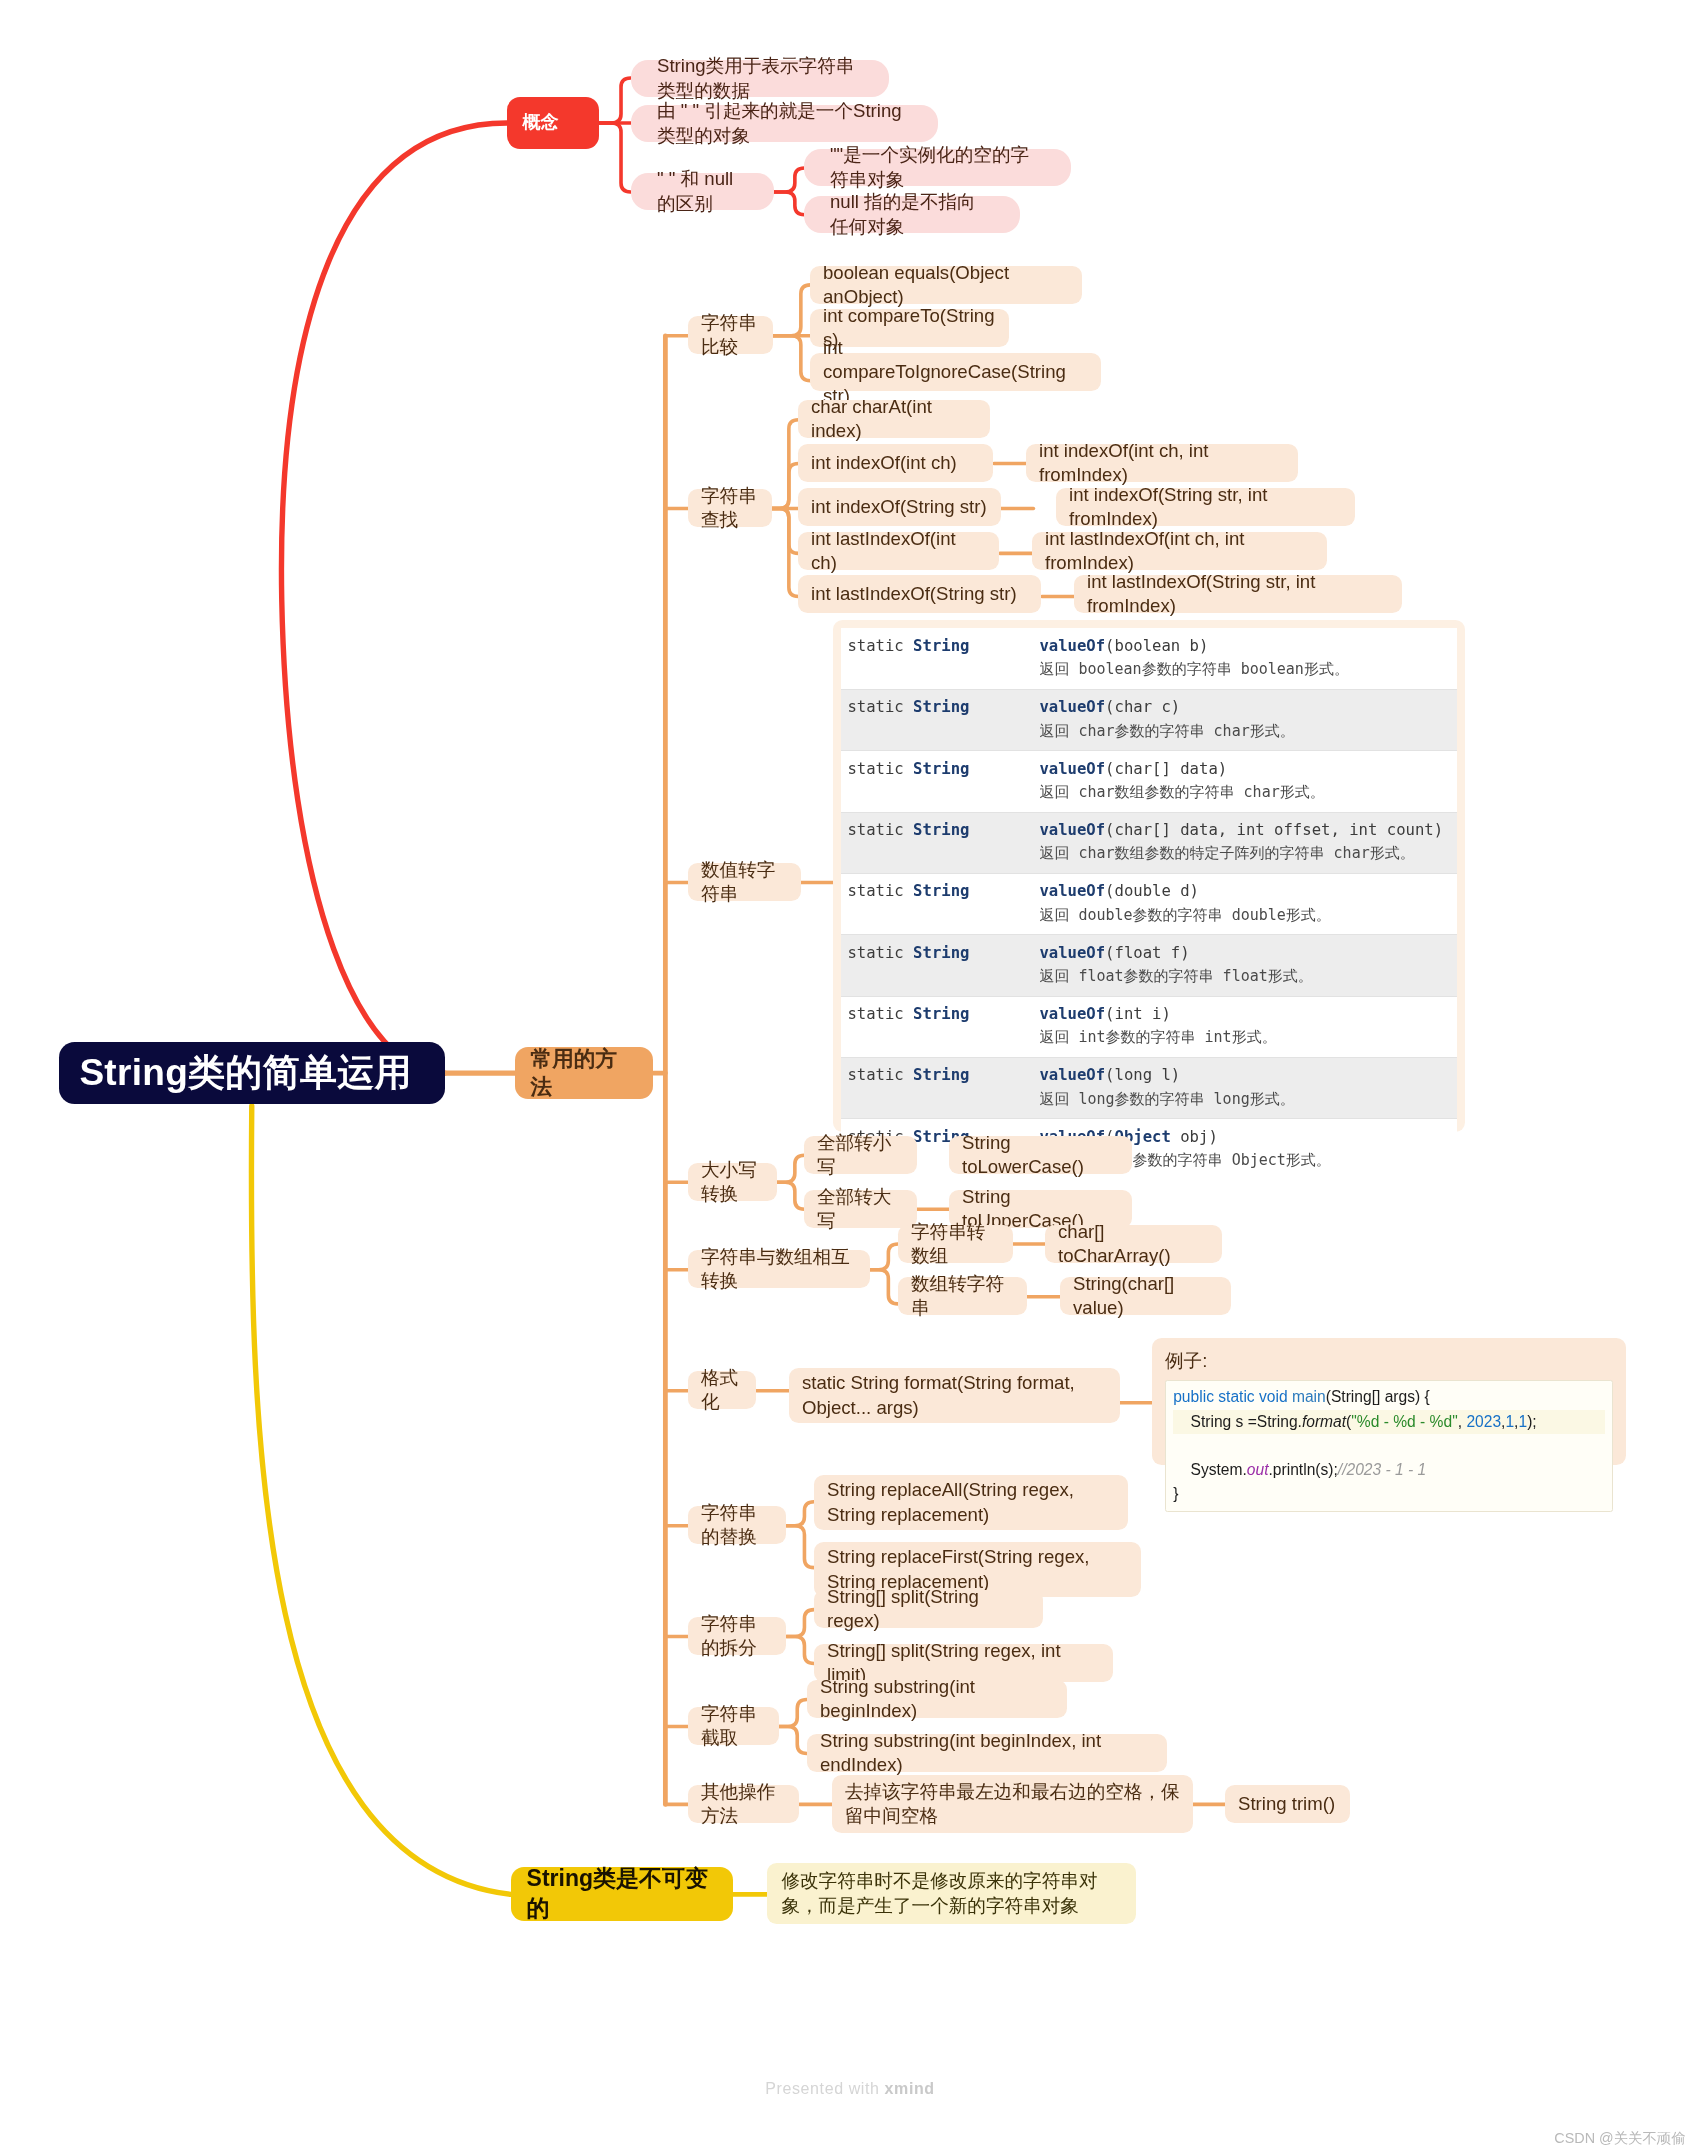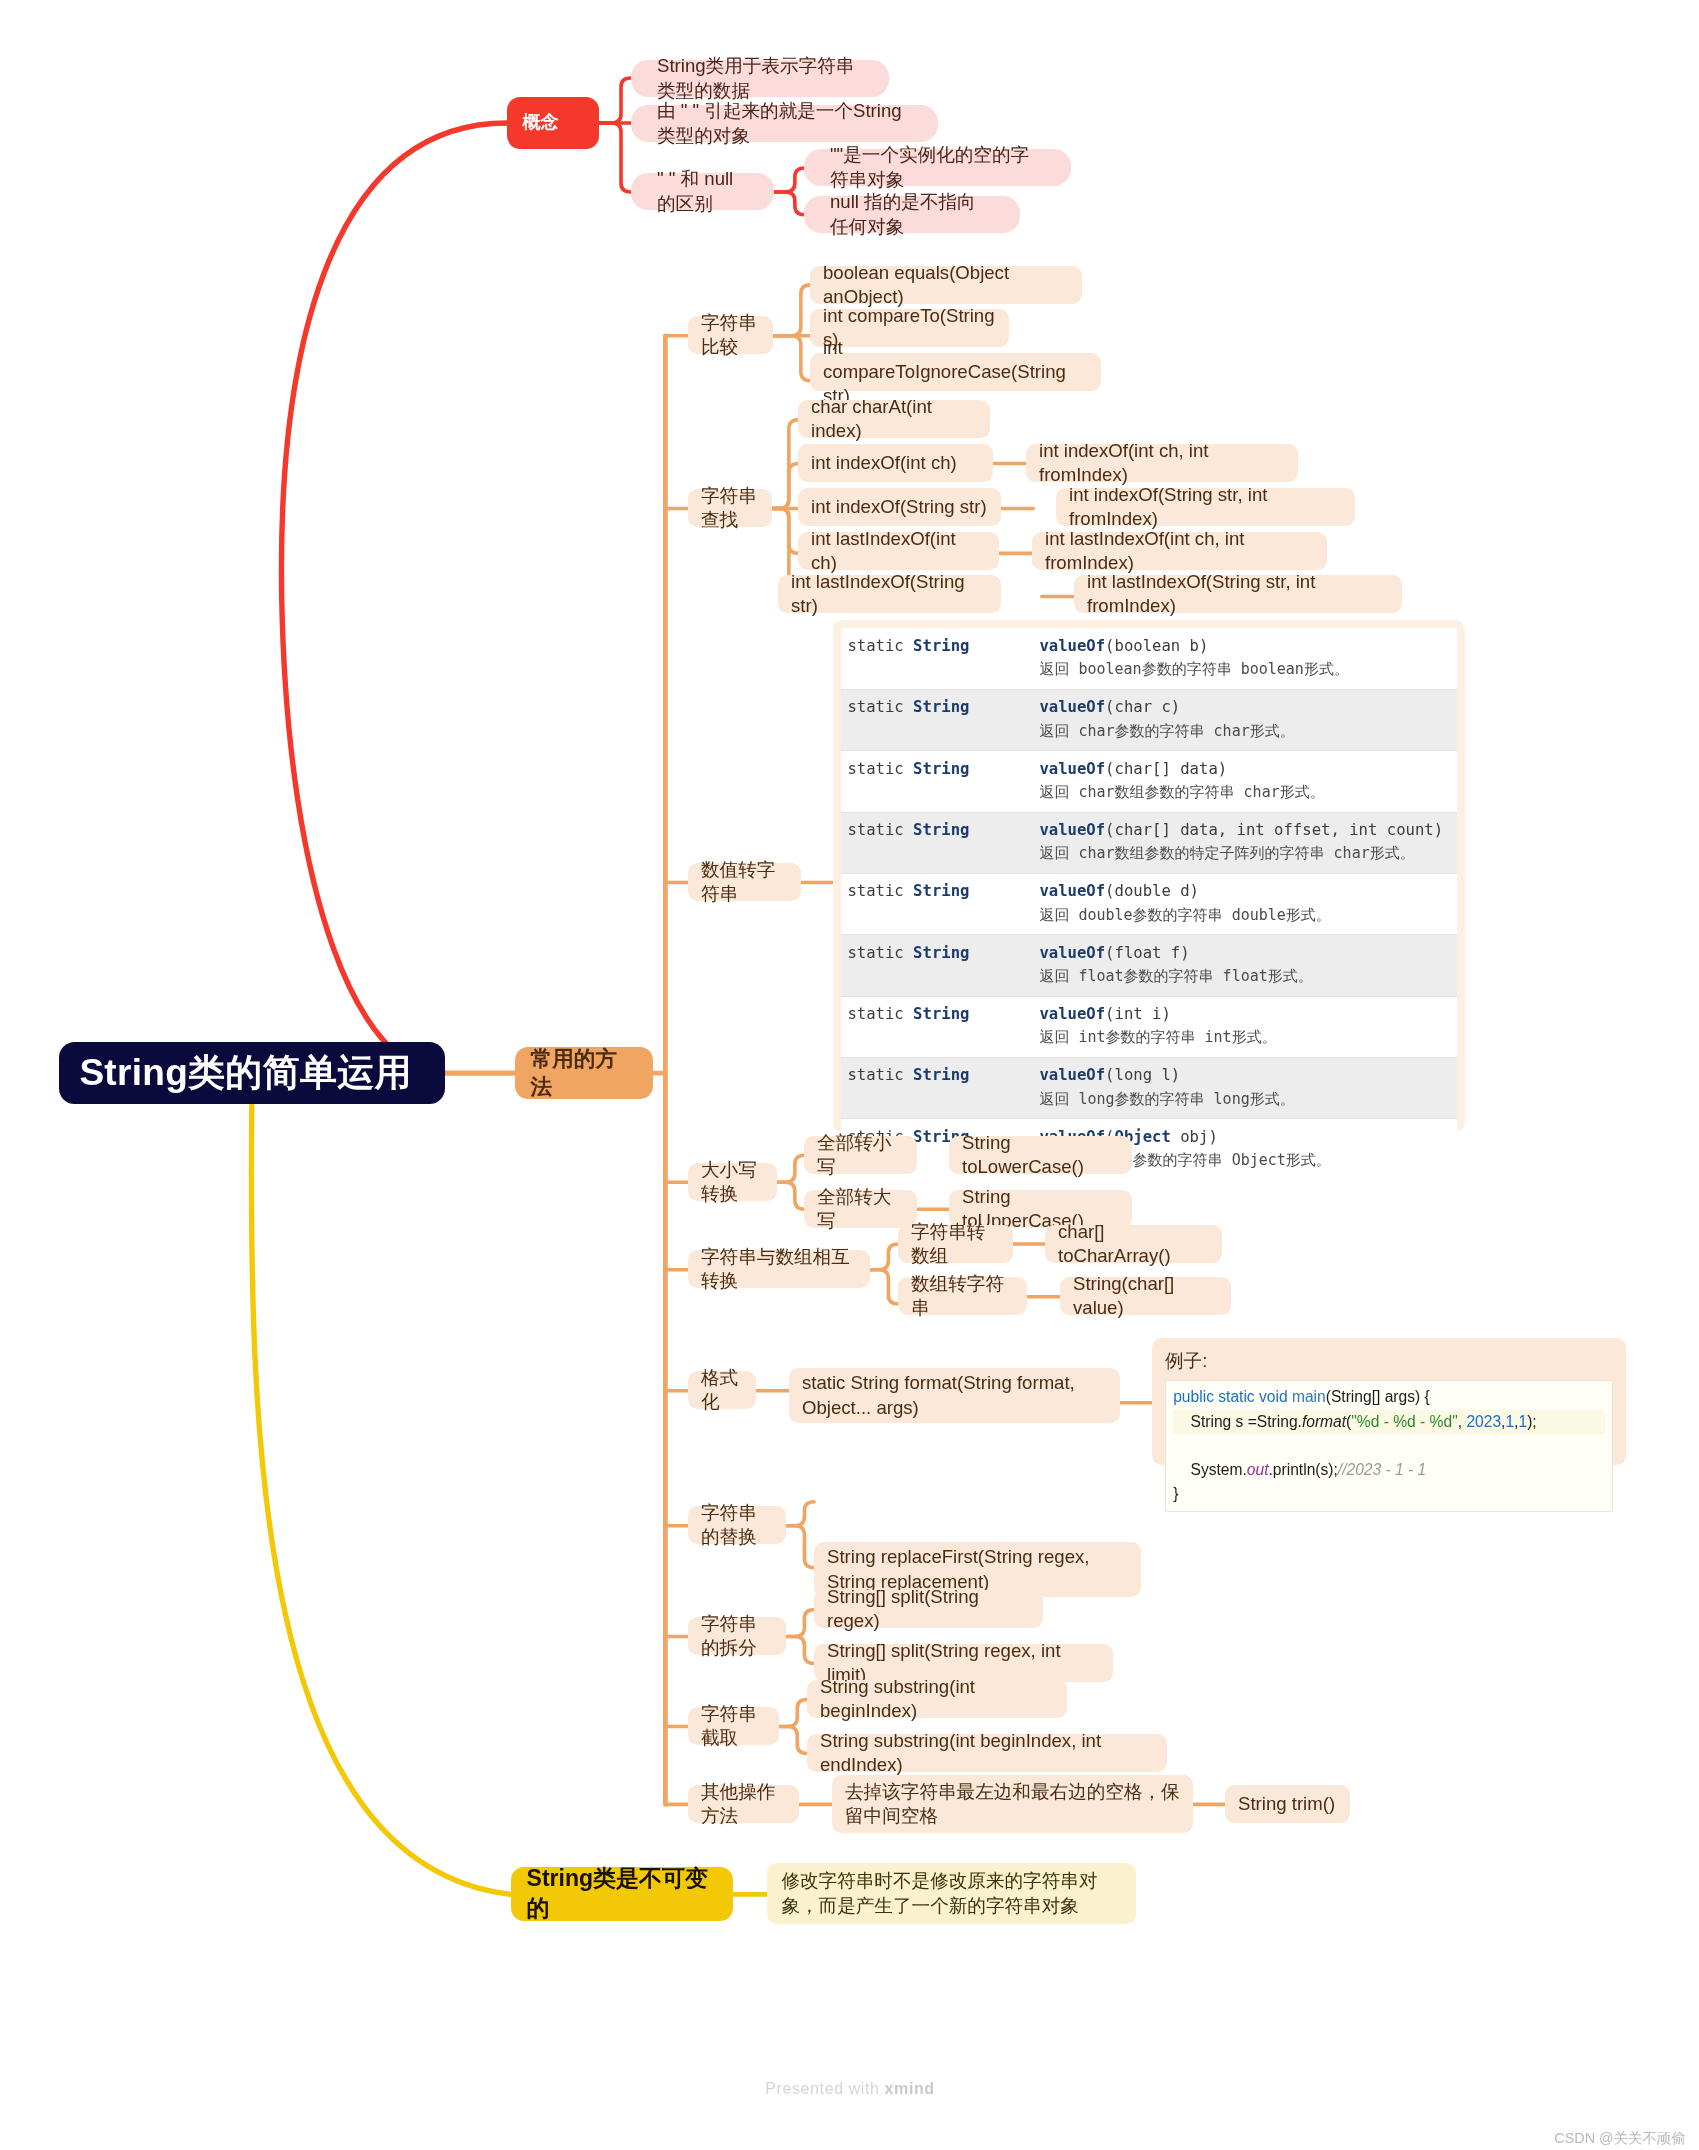--- a/index.html
+++ b/index.html
@@ -233,21 +233,21 @@
   </div>
   <div class="node peach" style="left:1033px;top:488px;width:299px;height:38px;margin-left:23px;">
     <span>int indexOf(String str, int fromIndex)</span>
   </div>
   <div class="node peach" style="left:798px;top:532px;width:201px;height:38px;">
     <span>int lastIndexOf(int ch)</span>
   </div>
   <div class="node peach" style="left:1032px;top:532px;width:295px;height:38px;">
     <span>int lastIndexOf(int ch, int fromIndex)</span>
   </div>
-  <div class="node peach" style="left:778px;top:575px;width:223px;height:38px;">
+  <div class="node peach" style="left:798px;top:575px;width:243px;height:38px;">
     <span>int lastIndexOf(String str)</span>
   </div>
   <div class="node peach" style="left:1074px;top:575px;width:328px;height:38px;">
     <span>int lastIndexOf(String str, int fromIndex)</span>
   </div>
 
   <div class="node peach" style="left:688px;top:863px;width:113px;height:38px;">
     <span>数值转字符串</span>
   </div>
 
@@ -364,20 +364,23 @@
     <div class="code-title">例子:</div>
     <div class="code-body"><span class="kw">public static void </span><span class="fn">main</span><span class="pln">(String[] args) {</span>
 <span class="hl"><span class="pln">    String s =String.</span><span class="it pln">format</span><span class="pln">(</span><span class="str">"%d - %d - %d"</span><span class="pln">, </span><span class="num">2023</span><span class="pln">,</span><span class="num">1</span><span class="pln">,</span><span class="num">1</span><span class="pln">);</span></span>
 <span class="pln">    System.</span><span class="pur">out</span><span class="pln">.println(s);</span><span class="cmt">//2023 - 1 - 1</span>
 <span class="pln">}</span></div>
   </div>
 
   <div class="node peach" style="left:688px;top:1506px;width:98px;height:38px;">
     <span>字符串的替换</span>
   </div>
+  <div class="node peach" style="left:814px;top:1475px;width:314px;height:55px;">
+    <span>String replaceAll(String regex, String replacement)</span>
+  </div>
   <div class="node peach" style="left:814px;top:1542px;width:327px;height:55px;">
     <span>String replaceFirst(String regex, String replacement)</span>
   </div>
 
   <div class="node peach" style="left:688px;top:1617px;width:98px;height:38px;">
     <span>字符串的拆分</span>
   </div>
   <div class="node peach" style="left:814px;top:1590px;width:229px;height:38px;">
     <span>String[] split(String regex)</span>
   </div>

